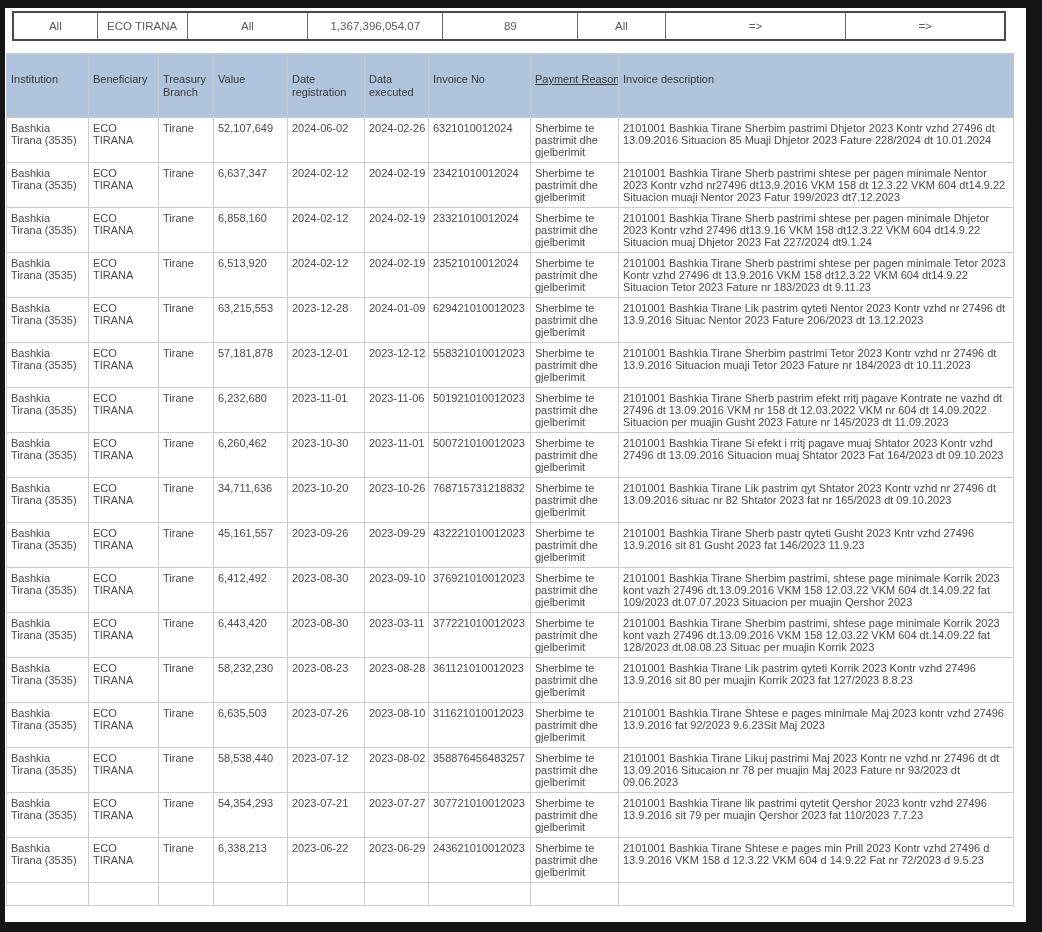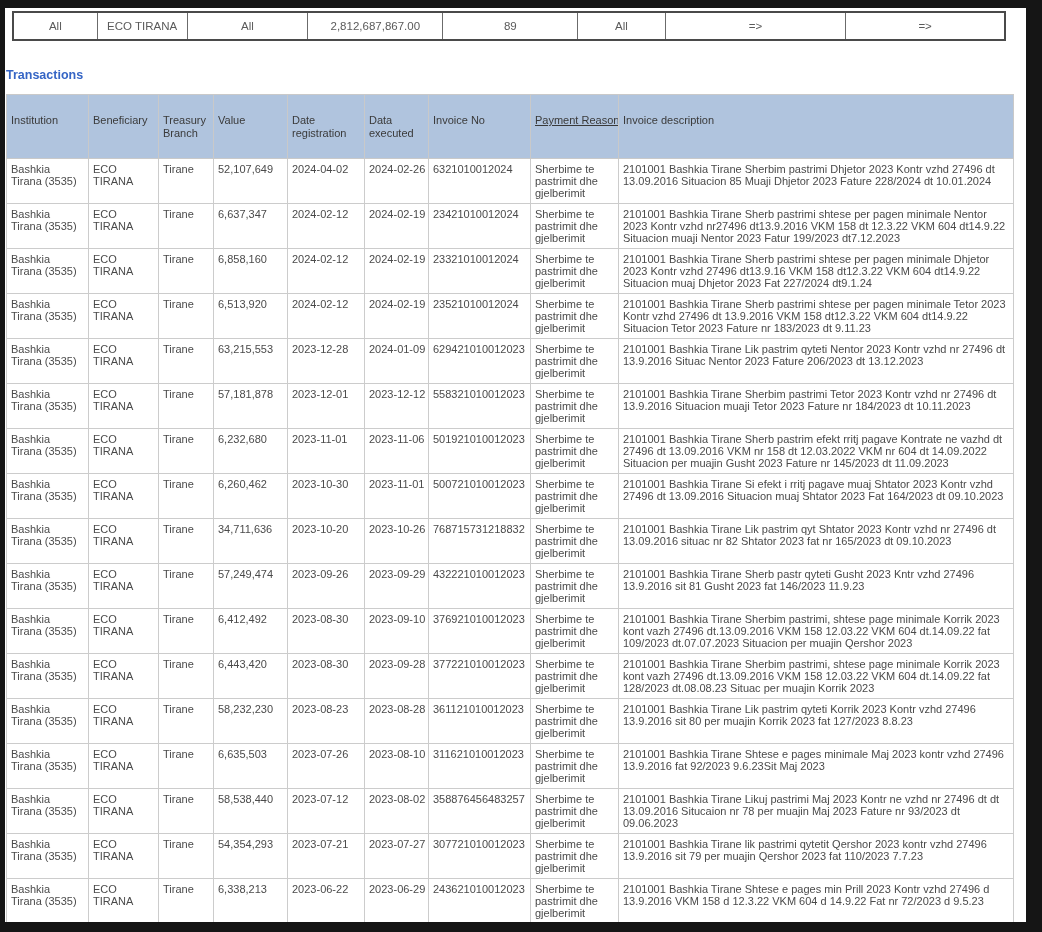--- a/index.html
+++ b/index.html
@@ -45,30 +45,29 @@
 
 <div class="page">
   <div class="content">
 
     <table class="filter-table">
       <tbody>
           <tr>
         <td class="fc0">All</td>
         <td class="fc1">ECO TIRANA</td>
         <td class="fc2">All</td>
-        <td class="fc3">2,812,687,867.00</td>
+        <td class="fc3">1,367,396,054.07</td>
         <td class="fc4">89</td>
         <td class="fc5">All</td>
         <td class="fc6">=&gt;</td>
         <td class="fc7">=&gt;</td>
       </tr>
     </tbody>
       </table>
 
-    <div class="heading">Transactions</div>
 
     <table class="data-table">
       <colgroup>
         <col class="c0">
           <col class="c1">
           <col class="c2">
           <col class="c3">
           <col class="c4">
         <col class="c5">
           <col class="c6">
@@ -87,21 +86,21 @@
           <th class="nowrap">Payment Reason</th>
           <th>Invoice description</th>
         </tr>
       </thead>
       <tbody id="tbody-rows">
           <tr>
             <td>Bashkia Tirana (3535)</td>
             <td>ECO TIRANA</td>
             <td>Tirane</td>
             <td class="nw">52,107,649</td>
-            <td class="nw">2024-04-02</td>
+            <td class="nw">2024-06-02</td>
             <td class="nw">2024-02-26</td>
             <td class="nw">6321010012024</td>
             <td>Sherbime te pastrimit dhe gjelberimit</td>
             <td>2101001 Bashkia Tirane Sherbim pastrimi Dhjetor 2023 Kontr vzhd 27496 dt 13.09.2016 Situacion 85 Muaji Dhjetor 2023 Fature 228/2024 dt 10.01.2024</td>
           </tr>
           <tr>
             <td>Bashkia Tirana (3535)</td>
             <td>ECO TIRANA</td>
             <td>Tirane</td>
             <td class="nw">6,637,347</td>
@@ -185,21 +184,21 @@
             <td class="nw">2023-10-20</td>
             <td class="nw">2023-10-26</td>
             <td class="nw">768715731218832</td>
             <td>Sherbime te pastrimit dhe gjelberimit</td>
             <td>2101001 Bashkia Tirane Lik pastrim qyt Shtator 2023 Kontr vzhd nr 27496 dt 13.09.2016 situac nr 82 Shtator 2023 fat nr 165/2023 dt 09.10.2023</td>
           </tr>
           <tr>
             <td>Bashkia Tirana (3535)</td>
             <td>ECO TIRANA</td>
             <td>Tirane</td>
-            <td class="nw">57,249,474</td>
+            <td class="nw">45,161,557</td>
             <td class="nw">2023-09-26</td>
             <td class="nw">2023-09-29</td>
             <td class="nw">432221010012023</td>
             <td>Sherbime te pastrimit dhe gjelberimit</td>
             <td>2101001 Bashkia Tirane Sherb pastr qyteti Gusht 2023 Kntr vzhd 27496 13.9.2016 sit 81 Gusht 2023 fat 146/2023 11.9.23</td>
           </tr>
           <tr>
             <td>Bashkia Tirana (3535)</td>
             <td>ECO TIRANA</td>
             <td>Tirane</td>
@@ -209,21 +208,21 @@
             <td class="nw">376921010012023</td>
             <td>Sherbime te pastrimit dhe gjelberimit</td>
             <td>2101001 Bashkia Tirane Sherbim pastrimi, shtese page minimale Korrik 2023 kont vazh 27496 dt.13.09.2016 VKM 158 12.03.22 VKM 604 dt.14.09.22 fat 109/2023 dt.07.07.2023 Situacion per muajin Qershor 2023</td>
           </tr>
           <tr>
             <td>Bashkia Tirana (3535)</td>
             <td>ECO TIRANA</td>
             <td>Tirane</td>
             <td class="nw">6,443,420</td>
             <td class="nw">2023-08-30</td>
-            <td class="nw">2023-09-28</td>
+            <td class="nw">2023-03-11</td>
             <td class="nw">377221010012023</td>
             <td>Sherbime te pastrimit dhe gjelberimit</td>
             <td>2101001 Bashkia Tirane Sherbim pastrimi, shtese page minimale Korrik 2023 kont vazh 27496 dt.13.09.2016 VKM 158 12.03.22 VKM 604 dt.14.09.22 fat 128/2023 dt.08.08.23 Situac per muajin Korrik 2023</td>
           </tr>
           <tr>
             <td>Bashkia Tirana (3535)</td>
             <td>ECO TIRANA</td>
             <td>Tirane</td>
             <td class="nw">58,232,230</td>
             <td class="nw">2023-08-23</td>

